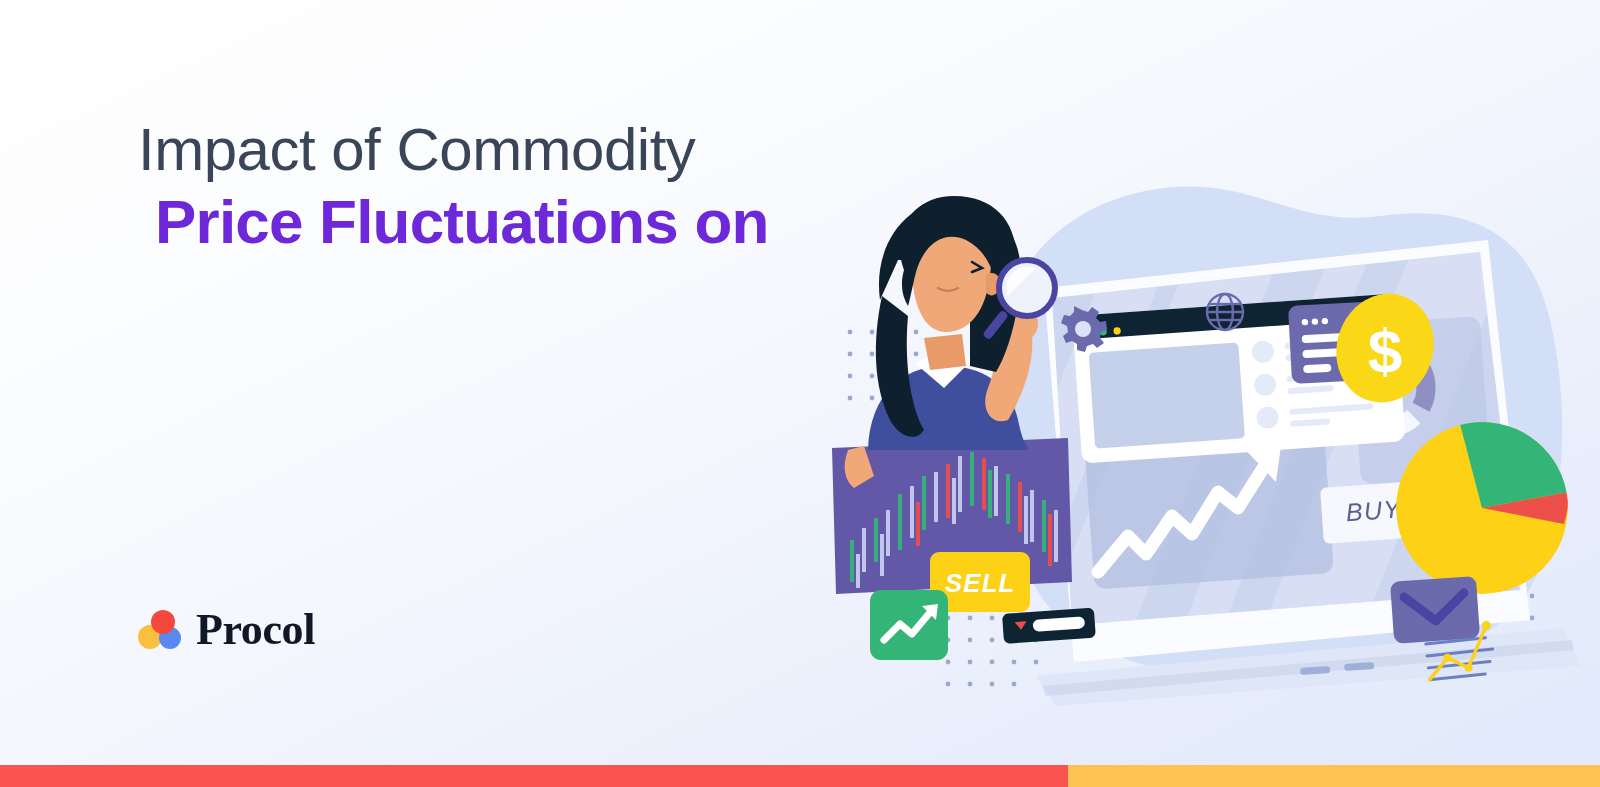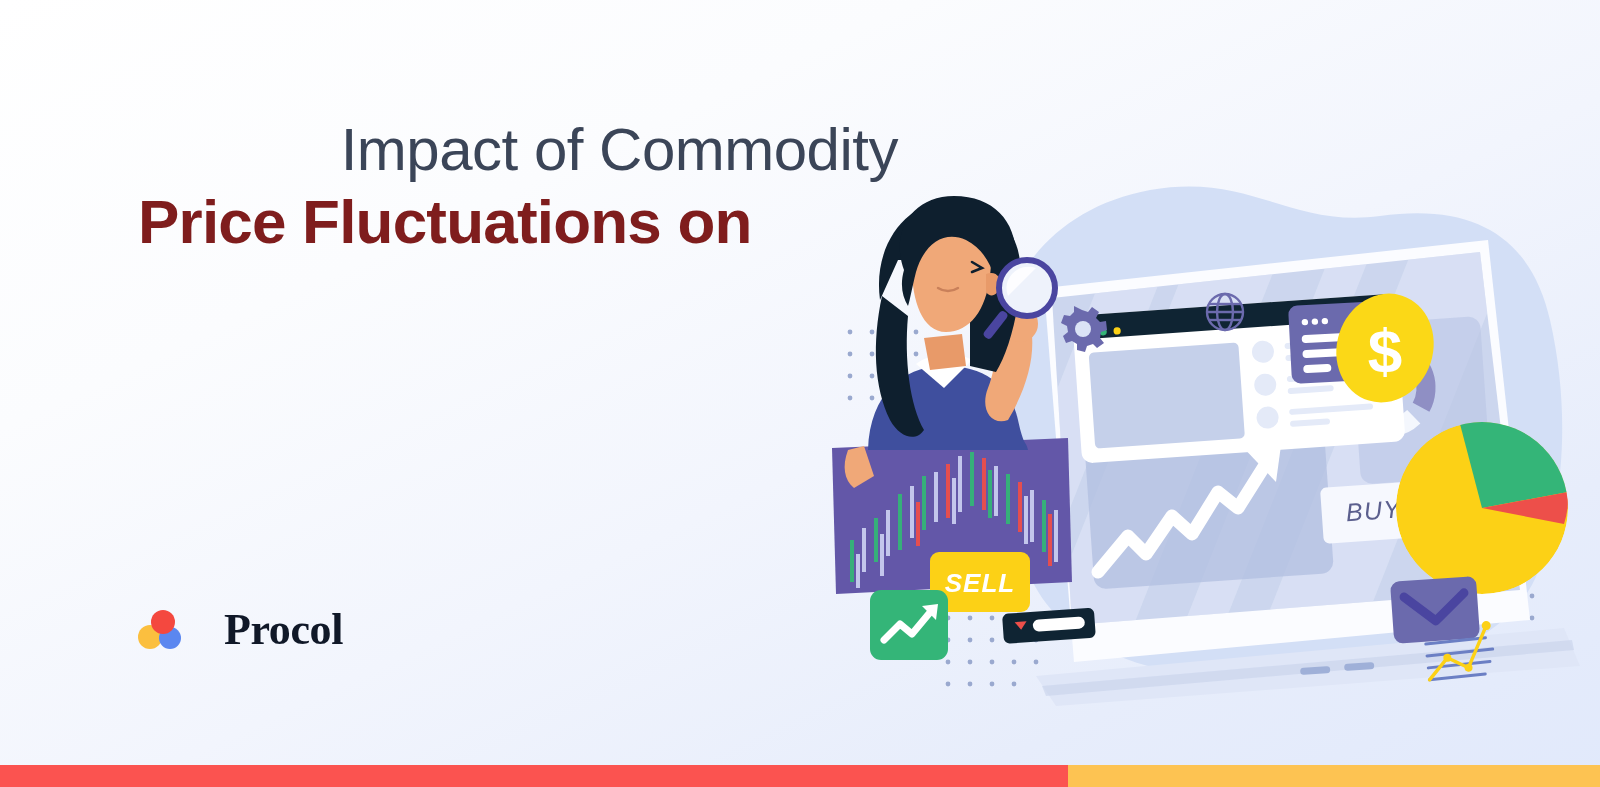--- a/index.html
+++ b/index.html
@@ -31,21 +31,21 @@
     position:absolute; left:138px; top:604px;
     display:flex; align-items:center; gap:14px;
   }
   #logo-mark { position:relative; width:44px; height:40px; flex:none; }
   #logo-mark i { position:absolute; border-radius:50%; display:block; }
   #logo-dot-red    { width:24px; height:24px; left:13px; top:0;    background:#f4483f; }
   #logo-dot-yellow { width:24px; height:24px; left:0;   top:15px;  background:#fbbf3f; }
   #logo-dot-blue   { width:22px; height:22px; left:21px; top:17px; background:#5b87f0; }
   #logo-word {
     font-family:"Liberation Serif", serif;
-    font-size:44px; font-weight:700; color:#101828; letter-spacing:-0.4px;margin-left:28px;
+    font-size:44px; font-weight:700; color:#101828; letter-spacing:-0.4px;
   }
 
   
   #bottom-bar { position:absolute; left:0; bottom:0; width:1600px; height:22px; display:flex; }
   #bar-red    { width:1068px; background:#fb5350; height:100%; }
   #bar-yellow { flex:1; background:#fdc352; height:100%; }
 
   
   #illustration { position:absolute; left:820px; top:120px; width:780px; height:610px; }
   #illustration svg { display:block; width:780px; height:610px; }
@@ -55,22 +55,22 @@
   .txt-buy  { font-family:"Liberation Sans", sans-serif; font-style:italic; font-weight:400;
               font-size:25px; fill:#5b5f8e; letter-spacing:1.5px; }
   .txt-dollar { font-family:"Liberation Sans", sans-serif; font-weight:700; font-size:62px; fill:#ffffff; }
 </style>
 </head>
 <body>
 
 <div id="banner">
 
   <div id="text-col">
-    <div id="headline-light" style="color: rgb(59, 69, 88); text-align: right;">Impact of Commodity</div>
-    <div class="headline-bold" style="color: #7f1d1d;">Price Fluctuations on</div>
+    <div id="headline-light" style="color: rgb(59, 69, 88);">Impact of Commodity</div>
+    <div class="headline-bold" style="color: #6d28d9; margin-left: 17px;">Price Fluctuations on</div>
   </div>
 
   <div id="logo-block">
     <span id="logo-mark">
       <i id="logo-dot-yellow" style="background: rgb(251, 191, 63);"></i>
       <i id="logo-dot-blue" style="background: rgb(91, 135, 240);"></i>
       <i id="logo-dot-red" style="background: rgb(244, 72, 63);"></i>
     </span>
     <span id="logo-word" style="color: rgb(16, 24, 40);">Procol</span>
   </div>

